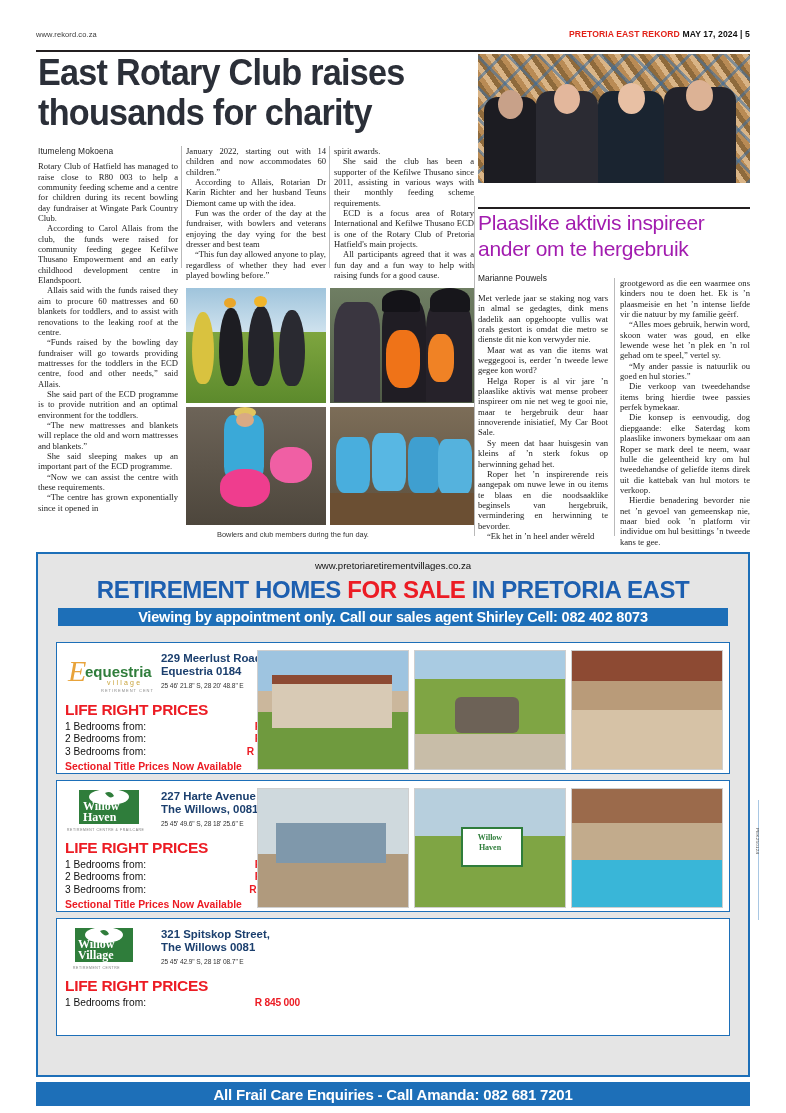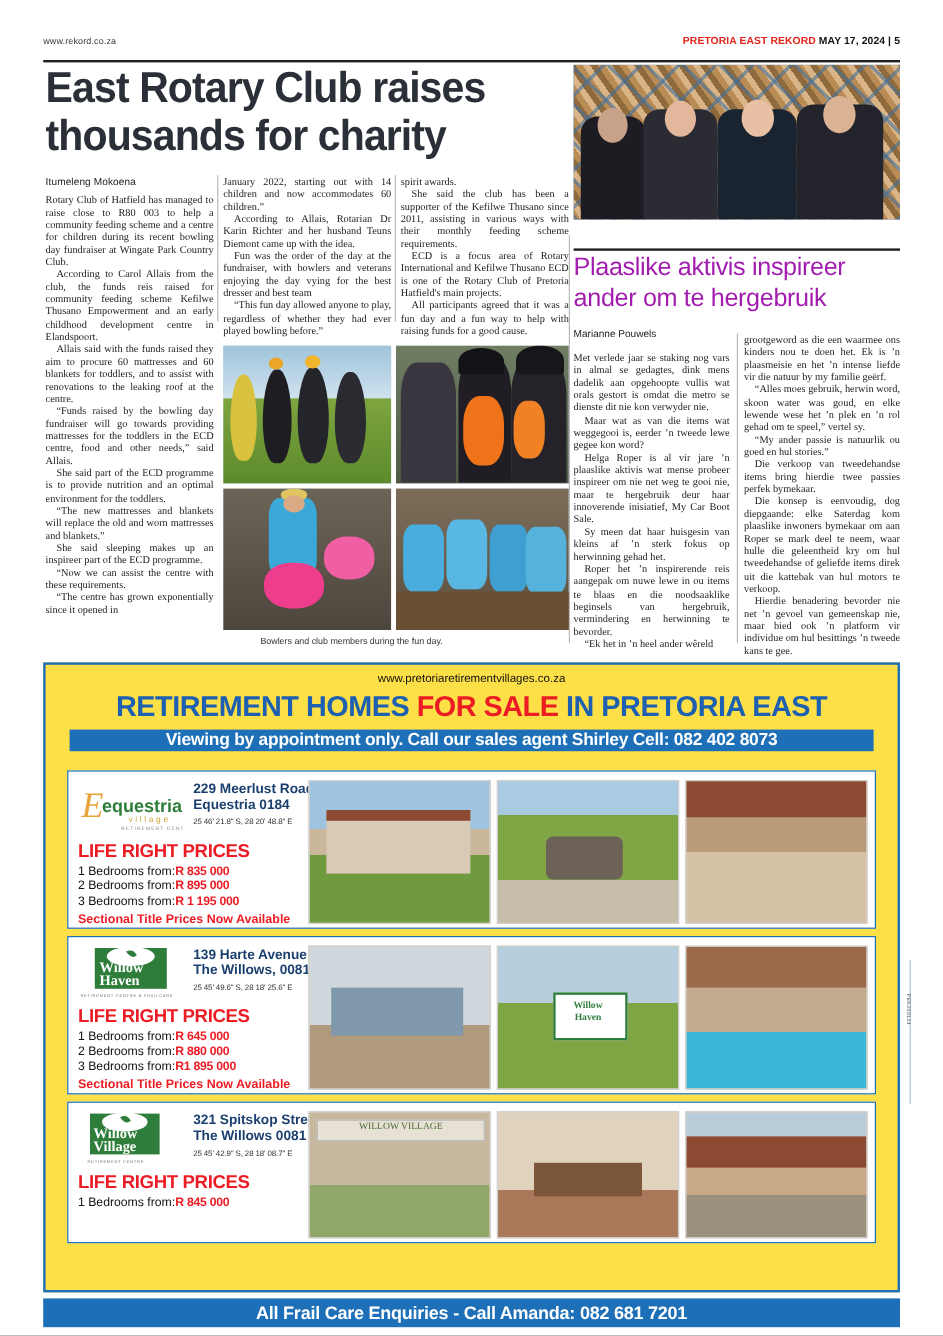--- a/index.html
+++ b/index.html
@@ -55,41 +55,41 @@
 
   .afr-rule{position:absolute;left:478px;top:207px;width:272px;height:1.5px;background:#231f20;}
   .afr-head{position:absolute;left:478px;top:210px;width:278px;font-family:"Liberation Sans",sans-serif;
       font-weight:400;font-size:21px;line-height:26px;color:#a21caf;letter-spacing:-0.3px;}
 
   #a1{left:478px;top:293px;width:130px;}
   #a2{left:620px;top:278px;width:130px;}
   .afr-byline{position:absolute;left:478px;top:273px;font-family:"Liberation Sans",sans-serif;font-size:8.4px;color:#222;}
 
   
-  .ad{position:absolute;left:36px;top:552px;width:714px;height:525px;border:2px solid #1d6fb8;background:#fde047;box-sizing:border-box;}
+  .ad{position:absolute;left:36px;top:552px;width:714px;height:525px;border:2px solid #1d6fb8;background:#e5e5e5;box-sizing:border-box;}
   .ad-url{position:absolute;left:0;right:0;top:6px;text-align:center;font-family:"Liberation Sans",sans-serif;font-size:9.6px;color:#111;}
   .ad-title{position:absolute;left:0;right:0;top:22px;text-align:center;font-family:"Liberation Sans",sans-serif;
      font-weight:bold;font-size:24px;color:#1d5fb0;letter-spacing:-0.4px;white-space:nowrap;}
   .ad-title .fs{color:#ec1c24;}
   .ad-band{position:absolute;left:20px;right:20px;top:54px;height:18px;background:#1d6fb8;color:#fff;
      font-family:"Liberation Sans",sans-serif;font-weight:bold;font-size:14.5px;display:flex;align-items:center;justify-content:center;letter-spacing:-0.2px;}
 
   .lot{position:absolute;left:18px;right:18px;border:1.5px solid #1d6fb8;box-sizing:border-box;background:#fff;}
   #lot1{top:88px;height:132px;}
   #lot2{top:226px;height:132px;}
   #lot3{top:364px;height:118px;}
 
   .logo{position:absolute;left:10px;top:8px;width:86px;height:48px;}
   .addr{position:absolute;left:104px;top:9px;font-family:"Liberation Sans",sans-serif;font-weight:bold;
      font-size:11.4px;line-height:12.8px;color:#1b3f6e;}
   .coord{font-family:"Liberation Sans",sans-serif;font-weight:normal;font-size:6.6px;color:#333;margin-top:2px;letter-spacing:-.1px;}
   .lrp{position:absolute;left:8px;top:58px;font-family:"Liberation Sans",sans-serif;font-weight:bold;
      font-size:15.5px;color:#ec1c24;letter-spacing:-0.3px;}
   .prices{position:absolute;left:8px;top:78px;width:235px;font-family:"Liberation Sans",sans-serif;font-size:10.2px;color:#111;}
-  .prow{display:flex;justify-content:flex-start;line-height:12.4px;}
+  .prow{display:flex;justify-content:space-between;line-height:12.4px;}
   .prow .amt{color:#ec1c24;font-weight:bold;letter-spacing:-.2px;}
   .sect{position:absolute;left:8px;font-family:"Liberation Sans",sans-serif;font-weight:bold;font-size:10.4px;color:#ec1c24;}
 
   .adphotos{position:absolute;top:7px;right:6px;display:flex;gap:5px;}
   .adph{width:150px;overflow:hidden;border:1px solid #cfcfcf;position:relative;background:#d9cfc2;}
 
   .footband{position:absolute;left:36px;top:1082px;width:714px;height:24px;background:#1d6fb8;color:#fff;
      display:flex;align-items:center;justify-content:center;font-family:"Liberation Sans",sans-serif;
      font-weight:bold;font-size:15px;letter-spacing:-0.2px;}
 
@@ -129,26 +129,26 @@
   </div>
 
   <div class="afr-rule"></div>
   <div class="afr-head">Plaaslike aktivis inspireer ander om te hergebruik</div>
   <div class="afr-byline">Marianne Pouwels</div>
 
   <div class="col" id="c1">
     <div class="byline">Itumeleng Mokoena</div>
     <div>
         <p class="first">Rotary Club of Hatfield has managed to raise close to R80 003 to help a community feeding scheme and a centre for children during its recent bowling day fundraiser at Wingate Park Country Club.</p>
-        <p>According to Carol Allais from the club, the funds reis raised for community feeding scheme Kefilwe Thusano Empowerment and an early childhood development centre in Elandspoort.</p>
+        <p>According to Carol Allais from the club, the funds were raised for community feeding gegee Kefilwe Thusano Empowerment and an early childhood development centre in Elandspoort.</p>
         <p>Allais said with the funds raised they aim to procure 60 mattresses and 60 blankets for toddlers, and to assist with renovations to the leaking roof at the centre.</p>
         <p>“Funds raised by the bowling day fundraiser will go towards providing mattresses for the toddlers in the ECD centre, food and other needs,” said Allais.</p>
         <p>She said part of the ECD programme is to provide nutrition and an optimal environment for the toddlers.</p>
         <p>“The new mattresses and blankets will replace the old and worn mattresses and blankets.”</p>
-        <p>She said sleeping makes up an inspireer part of the ECD programme.</p>
+        <p>She said sleeping makes up an important part of the ECD programme.</p>
         <p>“Now we can assist the centre with these requirements.</p>
         <p>“The centre has grown exponentially since it opened in</p>
       </div>
   </div>
   <div class="colrule" style="left:181px;top:146px;height:122px;"></div>
 
   <div class="col" id="c2">
     <div>
         <p class="first">January 2022, starting out with 14 children and now accommodates 60 children.”</p>
         <p>According to Allais, Rotarian Dr Karin Richter and her husband Teuns Diemont came up with the idea.</p>
@@ -291,21 +291,21 @@
         <svg viewBox="0 0 86 48" width="86" height="48">
           <rect x="12" y="1" width="60" height="34" fill="#2f7d3b"></rect>
           <ellipse cx="42" cy="8" rx="20" ry="8" fill="#ffffff"></ellipse>
           <path d="M38 4 q6 -3 9 3 q-4 4 -9 -3z" fill="#2f7d3b"></path>
           <text x="16" y="21" font-family="Liberation Serif, serif" font-size="12" font-weight="bold" fill="#ffffff">Willow</text>
           <text x="16" y="32" font-family="Liberation Serif, serif" font-size="12" font-weight="bold" fill="#ffffff">Haven</text>
           <text x="0" y="42" font-family="Liberation Sans, sans-serif" font-size="3.4" letter-spacing=".6" fill="#777">RETIREMENT CENTRE &amp; FRAILCARE</text>
         </svg>
       </div>
       <div class="addr">
-        <div>139 Harte Avenue</div>
+        <div>227 Harte Avenue</div>
         <div>The Willows, 0081</div>
         <div class="coord">25 45' 49.6" S, 28 18' 25.6" E</div>
       </div>
       <div class="lrp">LIFE RIGHT PRICES</div>
       <div class="prices">
           <div class="prow">
             <span>1 Bedrooms from:</span>
             <span class="amt">R 645 000</span>
           </div>
           <div class="prow">
@@ -351,34 +351,20 @@
         <div>The Willows 0081</div>
         <div class="coord">25 45' 42.9" S, 28 18' 08.7" E</div>
       </div>
       <div class="lrp">LIFE RIGHT PRICES</div>
       <div class="prices">
           <div class="prow">
             <span>1 Bedrooms from:</span>
             <span class="amt">R   845 000</span>
           </div>
         </div>
-      <div class="adphotos">
-        <div class="adph" style="height:104px;">
-          <div style="position:absolute;inset:0;background:linear-gradient(#c6b79e 0 58%,#8fa86a 58% 100%);"></div>
-          <div style="position:absolute;left:6px;top:6px;width:138px;height:16px;background:#e7e0d4;border:1px solid #bbb;font-family:'Liberation Serif',serif;font-size:8px;color:#4a6b33;text-align:center;">WILLOW VILLAGE</div>
-        </div>
-        <div class="adph" style="height:104px;">
-          <div style="position:absolute;inset:0;background:linear-gradient(#e0d3bd 0 62%,#a9795a 62% 100%);"></div>
-          <div style="position:absolute;left:30px;top:42px;width:90px;height:28px;background:#7b5639;"></div>
-        </div>
-        <div class="adph" style="height:104px;">
-          <div style="position:absolute;inset:0;background:linear-gradient(#b8ccd9 0 30%,#c8a886 30% 66%,#9b8f7e 66% 100%);"></div>
-          <div style="position:absolute;left:0;top:20px;width:150px;height:26px;background:#8d4a33;"></div>
-        </div>
-      </div>
     </div>
   </div>
 
   <div class="vline"></div>
   <div class="vcode">PEK250124</div>
 
   <div class="footband">All Frail Care Enquiries - Call Amanda: 082 681 7201</div>
 </div>
 
 </body></html>

